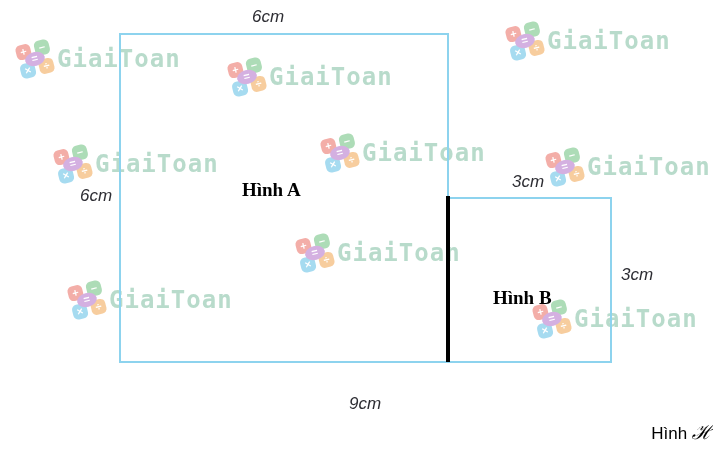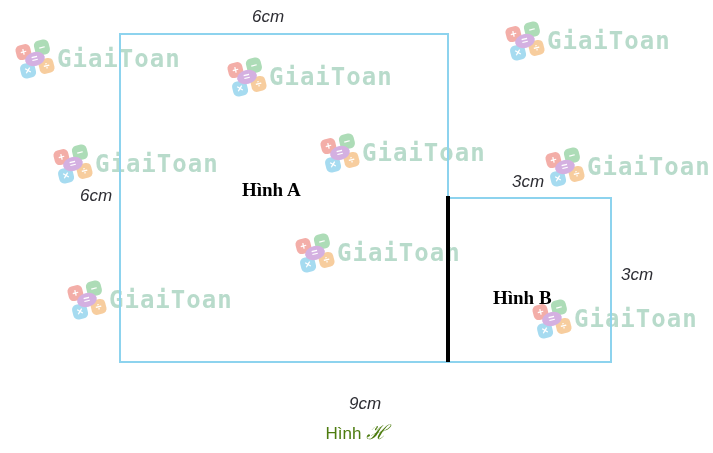--- a/index.html
+++ b/index.html
@@ -42,22 +42,22 @@
   .lbl-bottom{left:349px;top:367px;margin-top:27px;}
 
   .shape-name{
     position:absolute;z-index:4;font-family:"Liberation Serif",serif;
     font-weight:bold;font-size:19px;color:#000;white-space:nowrap;
   }
   .name-a{left:242px;top:179px;font-family:Liberation Serif, serif;}
   .name-b{left:493px;top:287px;}
 
   .caption{
-    position:absolute;left:0;right:0;top:418px;text-align:center;z-index:4;
-    font-size:17px;color:#4d7c0f;
+    position:absolute;left:0;right:0;top:418px;text-align:right;z-index:4;
+    font-size:17px;color:#000000;
   }
   .caption .script-h{font-family:"DejaVu Serif",serif;font-style:italic;font-size:20px;}
 </style>
 </head>
 <body>
 
 <div class="screen">
 
   <div class="wm" style="left:18px;top:42px;">
     <span class="wm-icon">

